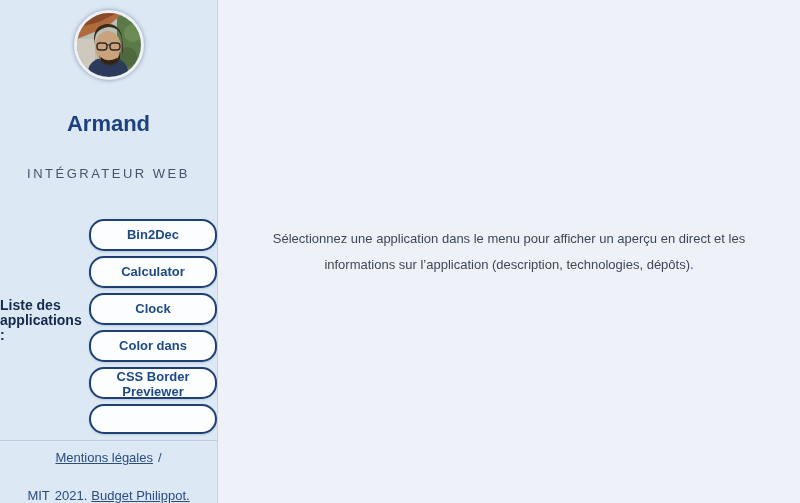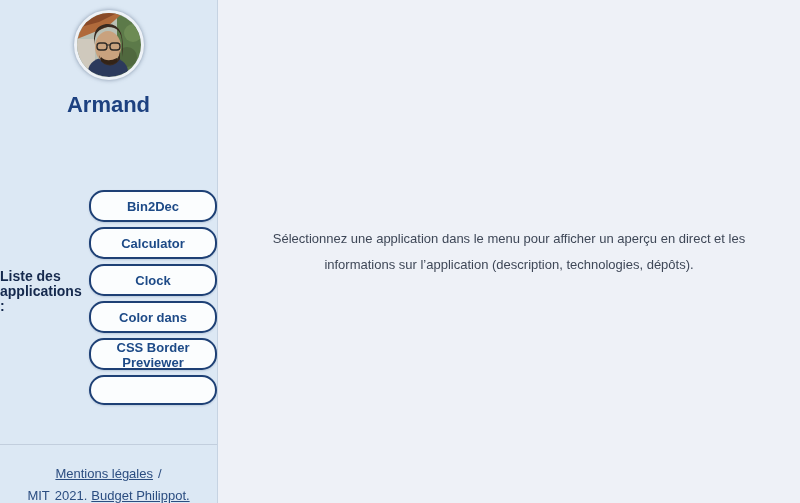--- a/index.html
+++ b/index.html
@@ -19,20 +19,21 @@
     border-right: 1px solid #c6d3e2;
     display: flex;
     flex-direction: column;
     align-items: stretch;
   }
   .profile {
     display: flex;
     flex-direction: column;
     align-items: center;
     padding-top: 10px;
+    gap: 19px;
   }
   .avatar {
     width: 70px;
     height: 70px;
     border-radius: 50%;
     border: 3px solid #eef2f7;
     box-shadow: 0 0 4px rgba(60, 80, 110, 0.55);
     overflow: hidden;
     background: #9aa89a;
   }
@@ -96,21 +97,21 @@
     flex: 0 0 59px;
     border-top: 1px solid #c2cedd;
     display: flex;
     flex-direction: column;
     align-items: center;
     justify-content: flex-end;
     padding-top: 9px;
     font-size: 13px;
     color: #2b4d80;
     line-height: 15px;
-    gap: 7px;
+    gap: 23px;
   }
   .sidebar-footer a {
     color: #2b4d80;
     text-decoration: underline;
     cursor: pointer;
   }
   .footer-line { white-space: nowrap; }
   .footer-sep { margin-left: 5px; text-decoration: none; }
   .footer-year { margin-left: 5px; margin-right: 4px; }
 
@@ -158,20 +159,21 @@
           <path d="M24 44 Q30 50 40 45 L40 49 Q31 54 24 48 Z" fill="#332317"></path>
           <rect x="20" y="30" width="10" height="7" rx="3" fill="none" stroke="#2e2a26" stroke-width="1.4"></rect>
           <rect x="33" y="30" width="10" height="7" rx="3" fill="none" stroke="#2e2a26" stroke-width="1.4"></rect>
           <line x1="30" y1="32" x2="33" y2="32" stroke="#2e2a26" stroke-width="1.2"></line>
         </g>
       </svg>
     </div>
     <h1 class="profile-name">
       <span>Armand</span>
     </h1>
+    <p class="profile-job">INTÉGRATEUR WEB</p>
   </div>
 
   <nav class="apps-nav">
     <h2 class="apps-heading">Liste des applications :</h2>
     <ul class="apps-list">
       <li>
         <button class="app-btn">Bin2Dec</button>
       </li>
       <li>
         <button class="app-btn">Calculator</button>

